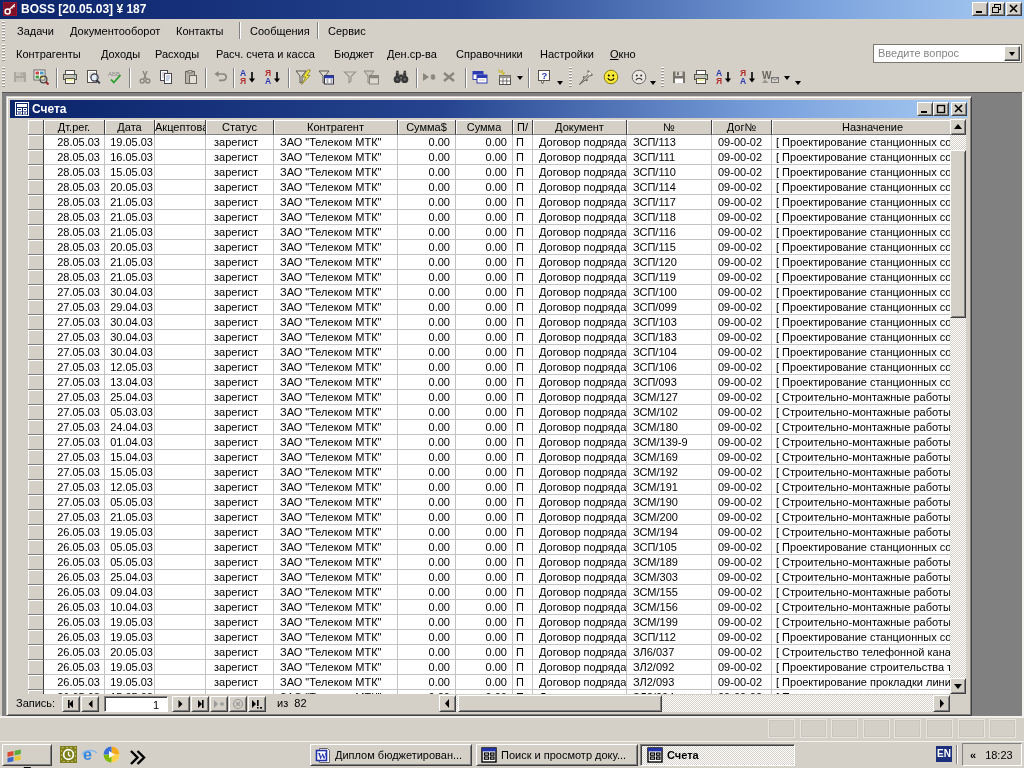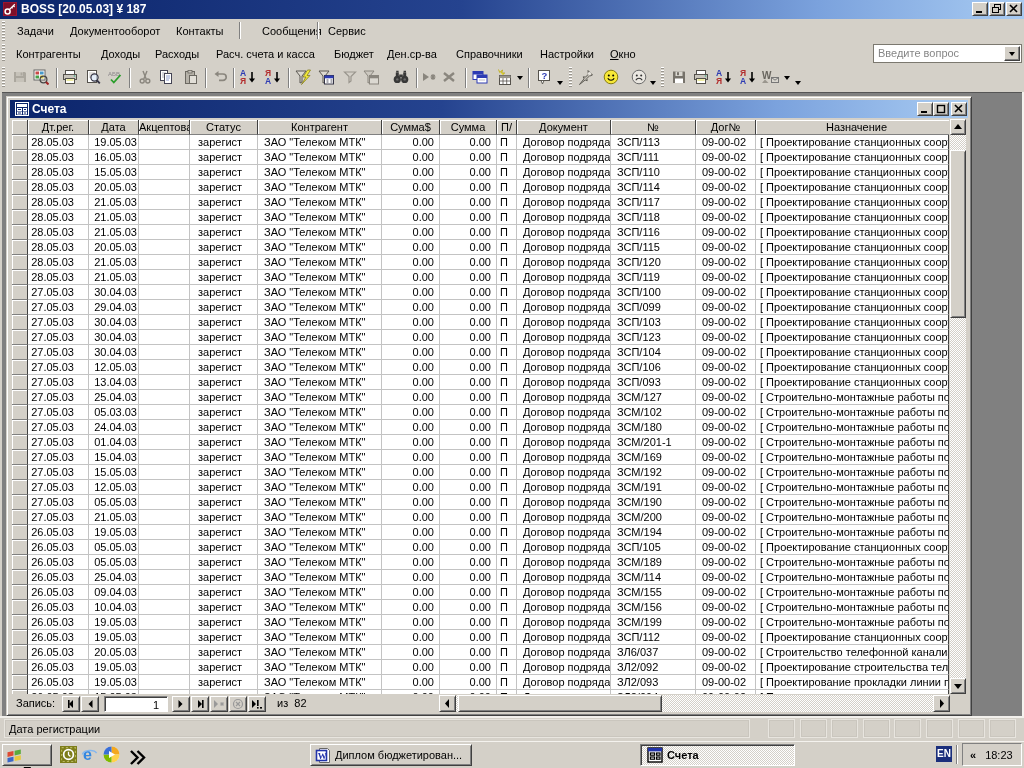--- a/index.html
+++ b/index.html
@@ -27,26 +27,26 @@
 #combo .btn:after{content:"";position:absolute;left:4px;top:5px;border-left:3.5px solid transparent;border-right:3.5px solid transparent;border-top:4px solid #000}
 
 #mdi{position:absolute;left:0;top:92px;width:1024px;height:624px;background:#808080;border-top:1px solid #555}
 #mdiline{position:absolute;left:0;top:716px;width:1024px;height:2px;background:#f2f0ec}
 
 #win{position:absolute;left:6px;top:96px;width:966px;height:620px;background:#d4d0c8;border:1px solid;border-color:#d4d0c8 #404040 #404040 #d4d0c8;box-shadow:inset 1px 1px 0 #fff,inset -1px -1px 0 #808080}
 #wtitle{position:absolute;left:3px;top:3px;width:958px;height:18px;background:linear-gradient(90deg,#0b246a 0%,#25438f 45%,#7ba2dd 80%,#a8cbf2 100%);color:#fff;font-weight:bold;font-size:12px}
 #wtitle .txt{position:absolute;left:22px;top:2px}
 #wtitle .capbtn{top:2px}
 
-#grid{position:absolute;left:12px;top:120px;width:937px;height:574px;overflow:hidden;background:#bef264}
+#grid{position:absolute;left:28px;top:120px;width:937px;height:574px;overflow:hidden;background:#bef264}
 .tr{display:flex;height:15px}
 .th{background:#d4d0c8;border-right:1px solid #404040;border-bottom:1px solid #808080;box-shadow:inset 1px 1px 0 #fff;text-align:center;line-height:14px;overflow:hidden;white-space:nowrap;flex:none}
 .sel{width:16px;flex:none;background:#d4d0c8;border-right:1px solid #404040;border-bottom:1px solid #808080;box-shadow:inset 1px 1px 0 #fff}
 .c{flex:none;background:#fff;border-right:1px solid #c3c3c3;border-bottom:1px solid #c3c3c3;line-height:14px;white-space:nowrap;overflow:hidden;padding:0 2px}
-.c0{width:61px;text-align:right;padding-right:14px}
+.c0{width:61px;text-align:right;padding-right:4px}
 .c1{width:50px;text-align:right;padding-right:1px}
 .c2{width:51px}
 .c3{width:68px;padding-left:8px}
 .c4{width:124px;padding-left:6px}
 .c5{width:58px;text-align:right;padding-right:5px}
 .c6{width:57px;text-align:right;padding-right:5px}
 .c7{width:20px;padding-left:3px}
 .c8{width:94px;padding-left:6px}
 .c9{width:85px;padding-left:6px}
 .c10{width:60px;padding-left:6px}
@@ -101,21 +101,21 @@
       </svg>
     </div>
 </div>
 
 <div class="menurow" style="top:19px">
  <div class="grip" style="left:2px;top:2px"></div>
  <div class="mi" style="left:17px">Задачи</div>
  <div class="mi" style="left:70px">Документооборот</div>
  <div class="mi" style="left:176px">Контакты</div>
  <div class="msep" style="left:239px"></div>
- <div class="mi" style="left:262px">Сообщения</div>
+ <div class="mi" style="left:250px">Сообщения</div>
  <div class="msep" style="left:317px"></div>
  <div class="mi" style="left:328px">Сервис</div>
 </div>
 <div class="menurow" style="top:43px;height:21px">
  <div class="grip" style="left:2px;top:1px;height:18px"></div>
  <div class="mi" style="left:16px">Контрагенты</div>
  <div class="mi" style="left:101px">Доходы</div>
  <div class="mi" style="left:155px">Расходы</div>
  <div class="mi" style="left:216px">Расч. счета и касса</div>
  <div class="mi" style="left:334px">Бюджет</div>
@@ -561,21 +561,21 @@
       <div class="sel"></div>
       <div class="c c0">27.05.03</div>
       <div class="c c1">30.04.03</div>
       <div class="c c2"></div>
       <div class="c c3">зарегист</div>
       <div class="c c4">ЗАО "Телеком МТК"</div>
       <div class="c c5">0.00</div>
       <div class="c c6">0.00</div>
       <div class="c c7">П</div>
       <div class="c c8">Договор подряда</div>
-      <div class="c c9">ЗСП/123</div>
+      <div class="c c9">ЗСП/183</div>
       <div class="c c10">09-00-02</div>
       <div class="c c11">[ Проектирование станционных сооружений</div>
     </div>
 <div class="tr">
       <div class="sel"></div>
       <div class="c c0">27.05.03</div>
       <div class="c c1">30.04.03</div>
       <div class="c c2"></div>
       <div class="c c3">зарегист</div>
       <div class="c c4">ЗАО "Телеком МТК"</div>
@@ -666,21 +666,21 @@
       <div class="sel"></div>
       <div class="c c0">27.05.03</div>
       <div class="c c1">01.04.03</div>
       <div class="c c2"></div>
       <div class="c c3">зарегист</div>
       <div class="c c4">ЗАО "Телеком МТК"</div>
       <div class="c c5">0.00</div>
       <div class="c c6">0.00</div>
       <div class="c c7">П</div>
       <div class="c c8">Договор подряда</div>
-      <div class="c c9">ЗСМ/201-1</div>
+      <div class="c c9">ЗСМ/139-9</div>
       <div class="c c10">09-00-02</div>
       <div class="c c11">[ Строительно-монтажные работы по стро</div>
     </div>
 <div class="tr">
       <div class="sel"></div>
       <div class="c c0">27.05.03</div>
       <div class="c c1">15.04.03</div>
       <div class="c c2"></div>
       <div class="c c3">зарегист</div>
       <div class="c c4">ЗАО "Телеком МТК"</div>
@@ -801,21 +801,21 @@
       <div class="sel"></div>
       <div class="c c0">26.05.03</div>
       <div class="c c1">25.04.03</div>
       <div class="c c2"></div>
       <div class="c c3">зарегист</div>
       <div class="c c4">ЗАО "Телеком МТК"</div>
       <div class="c c5">0.00</div>
       <div class="c c6">0.00</div>
       <div class="c c7">П</div>
       <div class="c c8">Договор подряда</div>
-      <div class="c c9">ЗСМ/114</div>
+      <div class="c c9">ЗСМ/303</div>
       <div class="c c10">09-00-02</div>
       <div class="c c11">[ Строительно-монтажные работы по стро</div>
     </div>
 <div class="tr">
       <div class="sel"></div>
       <div class="c c0">26.05.03</div>
       <div class="c c1">09.04.03</div>
       <div class="c c2"></div>
       <div class="c c3">зарегист</div>
       <div class="c c4">ЗАО "Телеком МТК"</div>
@@ -984,23 +984,20 @@
         <path d="M9 3L5 7.5 9 12z" fill="#000"></path>
       </svg></div>
  <div class="dither" style="position:absolute;left:17px;top:0;width:477px;height:17px"></div>
  <div id="hthumb" class="sbtn"></div>
  <div class="sbtn" style="left:494px;top:0;width:17px;height:17px"><svg width="15" height="15" viewBox="0 0 15 15">
         <path d="M6 3l4 4.5L6 12z" fill="#000"></path>
       </svg></div>
 </div>
 
 <div id="status">
-<div class="sp" style="left:4px;width:746px">
-      <span style="padding-left:4px">Дата регистрации</span>
-    </div>
 <div class="sp" style="left:768px;width:27px"></div>
 <div class="sp" style="left:800px;width:27px"></div>
 <div class="sp" style="left:831px;width:27px"></div>
 <div class="sp" style="left:863px;width:27px"></div>
 <div class="sp" style="left:894px;width:27px"></div>
 <div class="sp" style="left:926px;width:27px"></div>
 <div class="sp" style="left:958px;width:27px"></div>
 <div class="sp" style="left:989px;width:27px"></div>
 </div>
 
@@ -1035,20 +1032,30 @@
  <svg class="qicon" style="left:129px;top:7px" width="13" height="11" viewBox="0 0 13 11">
       <path d="M1.5 0.5l5 5-5 5M6.5 0.5l5 5-5 5" stroke="#000" stroke-width="1.8" fill="none"></path>
     </svg>
  <div class="tbtn" style="left:310px;width:162px">
   <svg class="ic" viewBox="0 0 16 16">
         <path d="M4.5 1.5h8l2 2v12h-10z" fill="#fff" stroke="#666"></path>
         <rect x="1.5" y="3.5" width="10" height="10" fill="#fff" stroke="#2233aa" stroke-width="1.6"></rect>
         <text x="2.8" y="11.5" font-size="9" font-weight="bold" fill="#2233aa" font-family="Liberation Serif">W</text>
       </svg>
   Диплом бюджетирован...</div>
+ <div class="tbtn" style="left:476px;width:162px">
+  <svg class="ic" viewBox="0 0 16 16">
+        <rect x="1" y="1" width="14" height="14" fill="#fff" stroke="#000" stroke-width="1.4"></rect>
+        <rect x="1" y="1" width="14" height="3.4" fill="#2233aa"></rect>
+        <rect x="3.4" y="6" width="4.2" height="2.2" fill="none" stroke="#000" stroke-width="1.2"></rect>
+        <rect x="3.4" y="10" width="4.2" height="2.2" fill="none" stroke="#000" stroke-width="1.2"></rect>
+        <rect x="9.6" y="6" width="3.4" height="2.2" fill="none" stroke="#000" stroke-width="1.2"></rect>
+        <rect x="9.6" y="10" width="3.4" height="2.2" fill="none" stroke="#000" stroke-width="1.2"></rect>
+      </svg>
+  Поиск и просмотр доку...</div>
  <div class="tbtn" style="left:640px;width:155px;border-color:#808080 #fff #fff #808080;box-shadow:inset 1px 1px 0 #404040;font-weight:bold;background:repeating-conic-gradient(#ffffff 0% 25%,#d4d0c8 25% 50%) 0 0/2px 2px">
   <svg class="ic" viewBox="0 0 16 16" style="margin-left:6px">
         <rect x="1" y="1" width="14" height="14" fill="#fff" stroke="#000" stroke-width="1.4"></rect>
         <rect x="1" y="1" width="14" height="3.4" fill="#2233aa"></rect>
         <rect x="3.4" y="6" width="4.2" height="2.2" fill="none" stroke="#000" stroke-width="1.2"></rect>
         <rect x="3.4" y="10" width="4.2" height="2.2" fill="none" stroke="#000" stroke-width="1.2"></rect>
         <rect x="9.6" y="6" width="3.4" height="2.2" fill="none" stroke="#000" stroke-width="1.2"></rect>
         <rect x="9.6" y="10" width="3.4" height="2.2" fill="none" stroke="#000" stroke-width="1.2"></rect>
       </svg>
   Счета</div>

